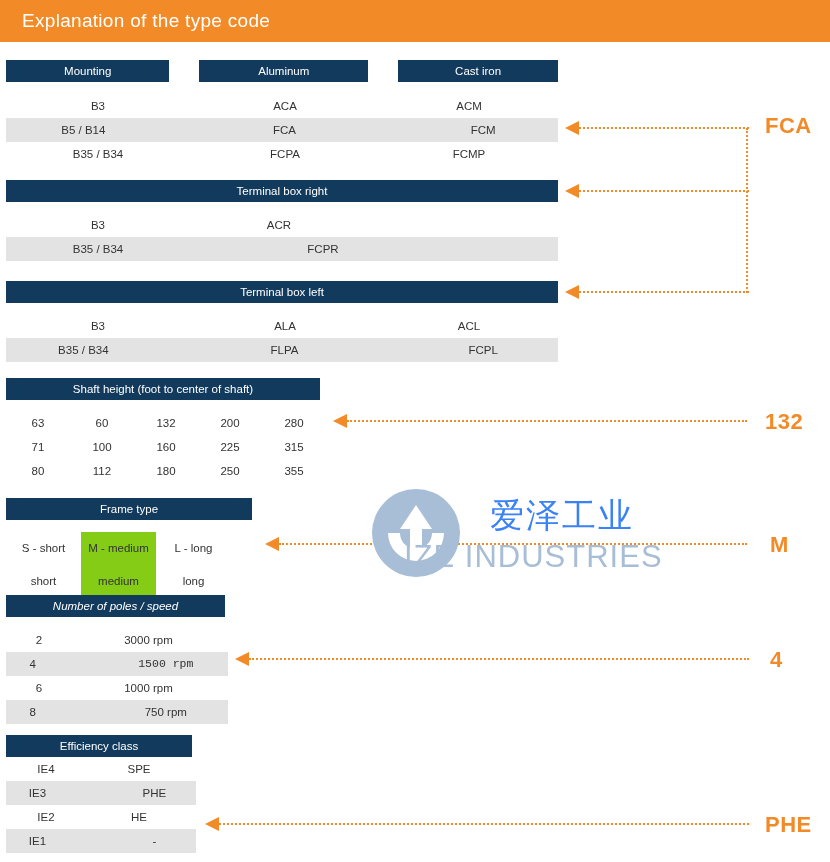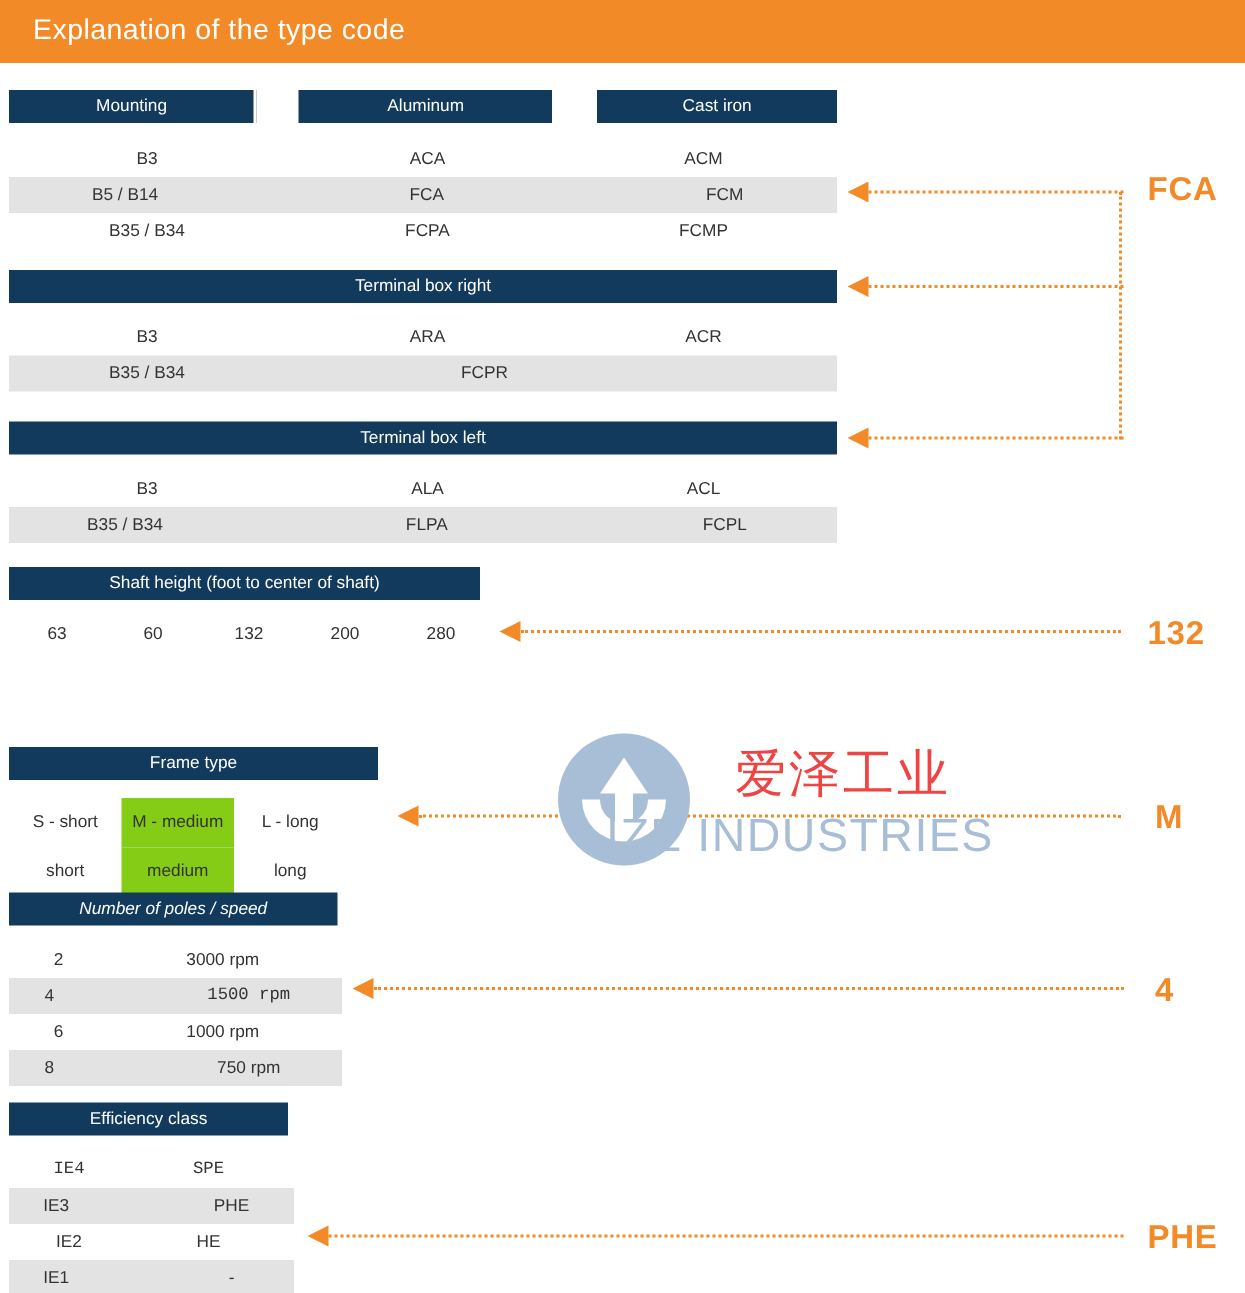--- a/index.html
+++ b/index.html
@@ -151,21 +151,21 @@
   .wm-logo {
     position: absolute;
     left: 0;
     top: 2px;
   }
   .wm-cn {
     position: absolute;
     left: 120px;
     top: 8px;
     font-size: 34px;
-    color: #ef4444;
+    color: #3b82f6;
     letter-spacing: 2px;
   }
   .wm-en {
     position: absolute;
     left: 34px;
     top: 54px;
     font-size: 31px;
     color: #a8bdd6;
     letter-spacing: 1px;
   }
@@ -199,21 +199,20 @@
       <div class="cell" style="width:184px;">B35 / B34</div>
       <div class="cell" style="width:190px;">FCPA</div>
       <div class="cell" style="width:178px;">FCMP</div>
     </div>
   </div>
 
   <div class="block" style="left:6px; top:180px; width:552px;">
     <div class="hdr-full">Terminal box right</div>
     <div class="row" style="margin-top:11px;">
       <div class="cell" style="width:184px;">B3</div>
-      <div class="cell" style="width:190px;">ARA</div>
       <div class="cell" style="width:178px;">ACR</div>
     </div>
     <div class="row alt">
       <div class="cell" style="width:184px;">B35 / B34</div>
       <div class="cell" style="width:178px;">FCPR</div>
     </div>
   </div>
 
   <div class="block" style="left:6px; top:281px; width:552px;">
     <div class="hdr-full">Terminal box left</div>
@@ -231,20 +230,34 @@
 
   <div class="block" style="left:6px; top:378px; width:320px;">
     <div class="hdr-full" style="width:314px;">Shaft height (foot to center of shaft)</div>
     <div class="grid-row" style="margin-top:11px;">
       <div class="grid-cell">63</div>
       <div class="grid-cell">60</div>
       <div class="grid-cell">132</div>
       <div class="grid-cell">200</div>
       <div class="grid-cell">280</div>
     </div>
+    <div class="grid-row">
+      <div class="grid-cell">71</div>
+      <div class="grid-cell">100</div>
+      <div class="grid-cell">160</div>
+      <div class="grid-cell">225</div>
+      <div class="grid-cell">315</div>
+    </div>
+    <div class="grid-row">
+      <div class="grid-cell">80</div>
+      <div class="grid-cell">112</div>
+      <div class="grid-cell">180</div>
+      <div class="grid-cell">250</div>
+      <div class="grid-cell">355</div>
+    </div>
   </div>
 
   <div class="block" style="left:6px; top:498px; width:252px;">
     <div class="hdr-full" style="width:246px;">Frame type</div>
     <div class="frame-row" style="margin-top:12px;">
       <div class="frame-cell">S - short</div>
       <div class="frame-cell sel">M - medium</div>
       <div class="frame-cell">L - long</div>
     </div>
     <div class="frame-row">
@@ -269,21 +282,21 @@
       <div class="cell" style="width:153px;">1000 rpm</div>
     </div>
     <div class="row alt">
       <div class="cell" style="width:66px;">8</div>
       <div class="cell" style="width:153px;">750 rpm</div>
     </div>
   </div>
 
   <div class="block" style="left:6px; top:735px; width:190px;">
     <div class="hdr-full" style="width:186px;">Efficiency class</div>
-    <div class="row" style="margin-top:11px;font-family:Liberation Mono, monospace;">
+    <div class="row" style="">
       <div class="cell" style="width:80px;">IE4</div>
       <div class="cell" style="width:106px;">SPE</div>
     </div>
     <div class="row alt">
       <div class="cell" style="width:80px;">IE3</div>
       <div class="cell" style="width:106px;">PHE</div>
     </div>
     <div class="row">
       <div class="cell" style="width:80px;">IE2</div>
       <div class="cell" style="width:106px;">HE</div>

